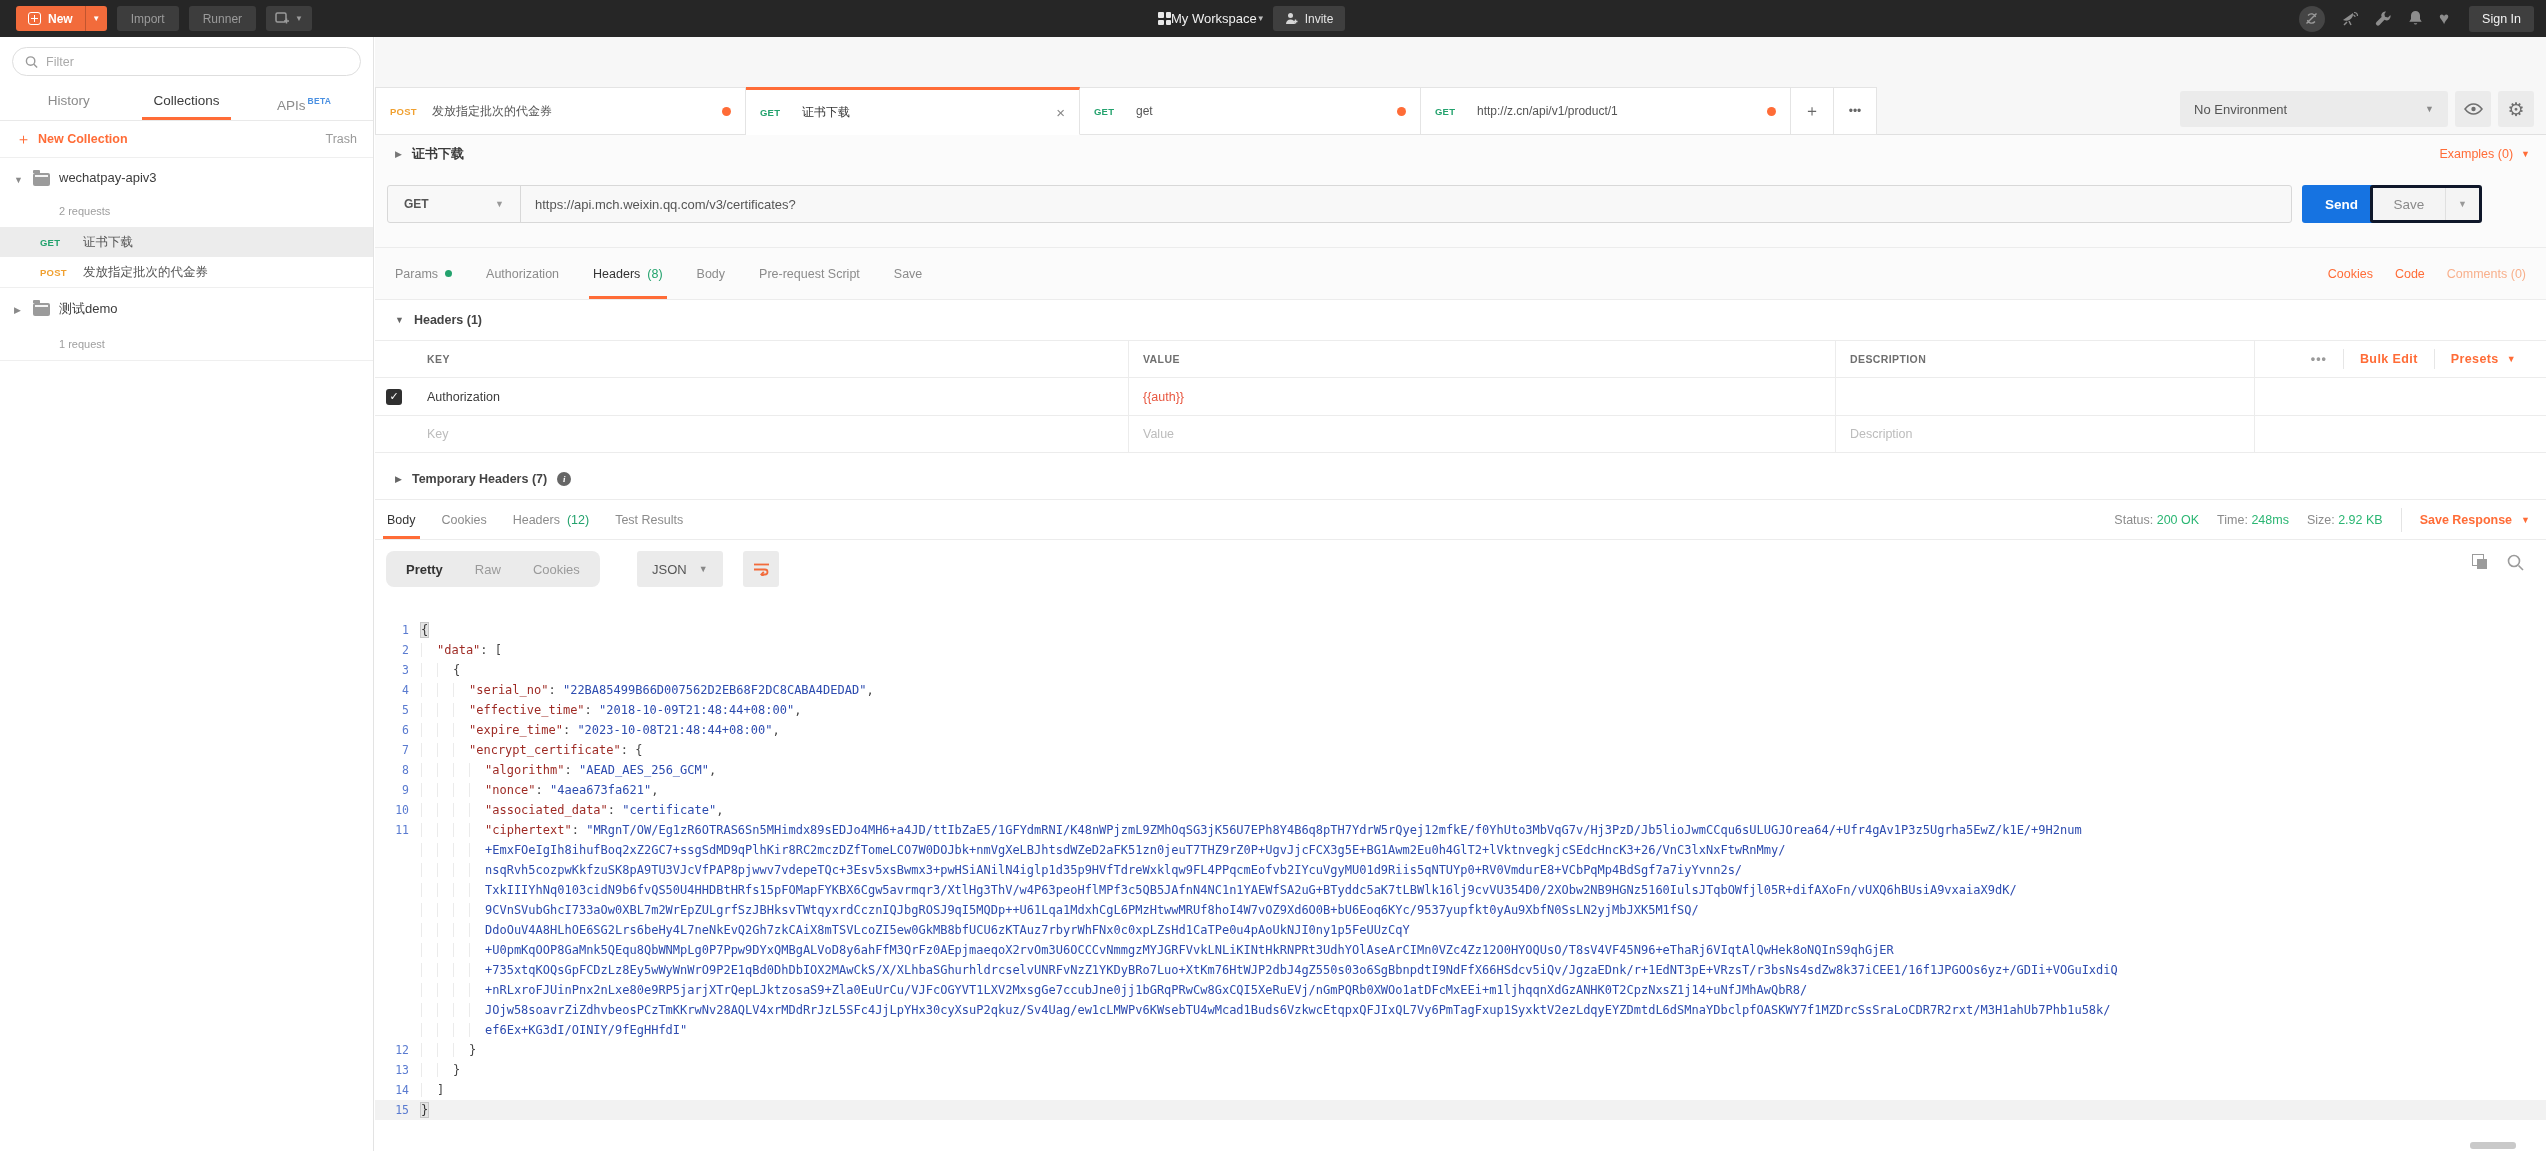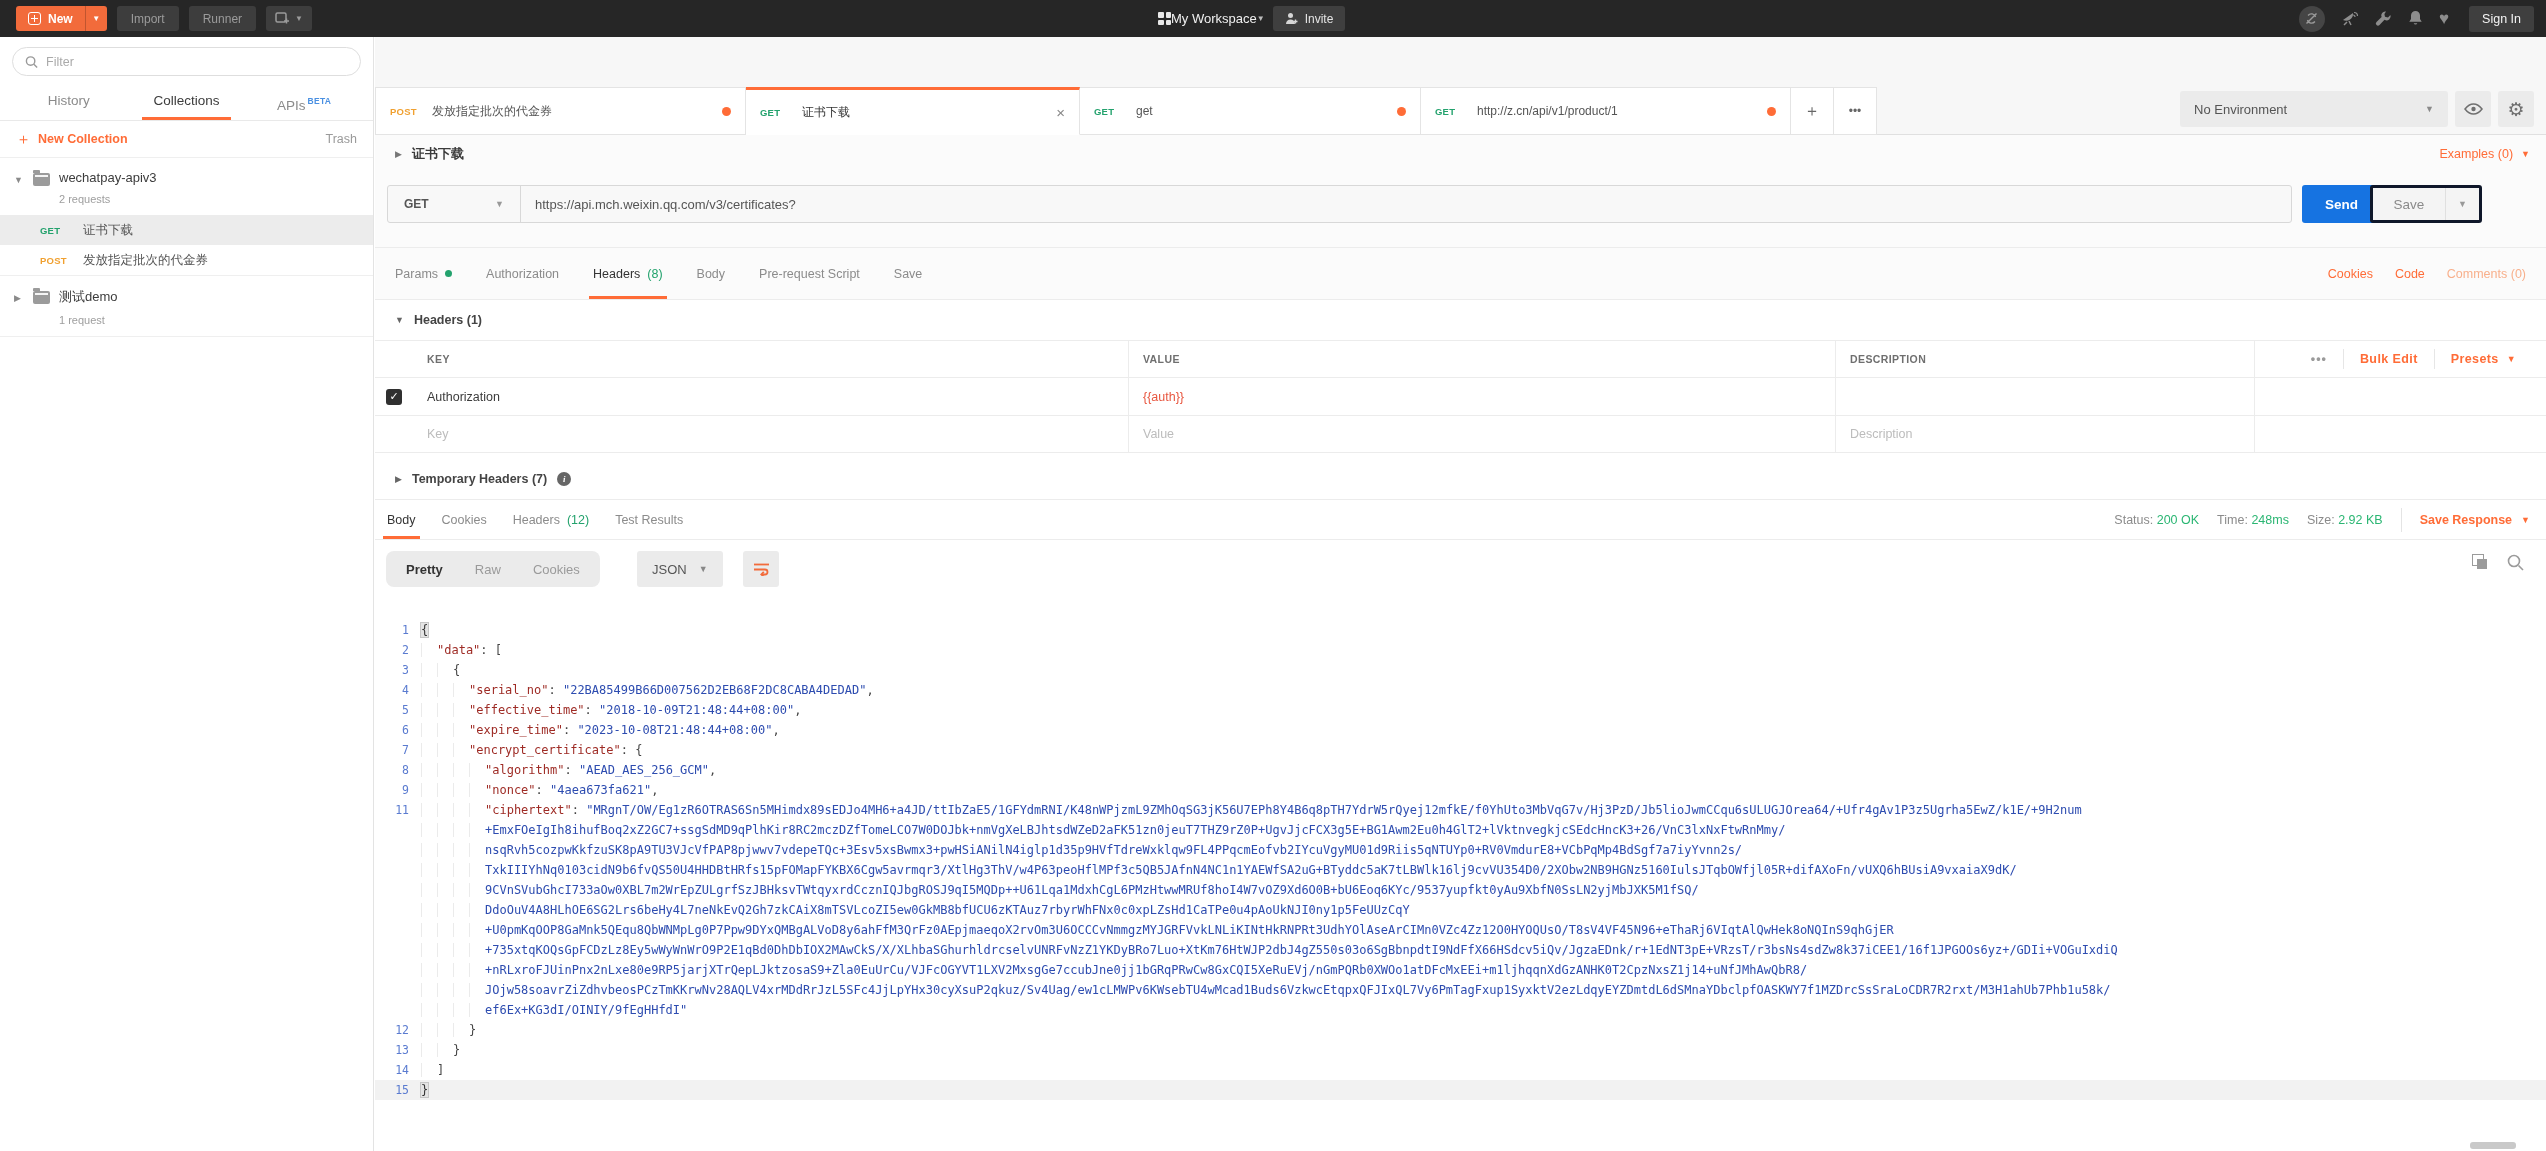--- a/index.html
+++ b/index.html
@@ -44,21 +44,21 @@
   .new-coll { color:#FF6C37; font-size:12.5px; font-weight:bold; display:flex; align-items:center; gap:7px; cursor:pointer; }
   .new-coll .pl { font-size:15px; font-weight:normal; }
   .trash-link { color:#9a9a9a; font-size:12.5px; cursor:pointer; }
   .coll-block { border-bottom:1px solid #efefef; }
   .coll-head { padding:12px 14px 10px 14px; display:flex; gap:9px; cursor:pointer; }
   .coll-caret { color:#8a8a8a; font-size:9px; width:10px; padding-top:5px; }
   .folder-ic { width:17px; height:13px; background:#9b9b9b; border-radius:2px; position:relative; margin-top:3px; flex:none; }
   .folder-ic::before { content:""; position:absolute; top:-3px; left:0; width:7px; height:3px; background:#9b9b9b; border-radius:1px 1px 0 0; }
   .folder-ic::after { content:""; position:absolute; top:2px; left:2px; right:2px; height:2px; background:#fff; opacity:.9; }
   .coll-name { font-size:13px; color:#3c3c3c; }
-  .coll-meta { font-size:11px; color:#9e9e9e; margin-top:8px; }
+  .coll-meta { font-size:11px; color:#9e9e9e; margin-top:20px; }
   .req-row { height:30px; display:flex; align-items:center; padding-left:40px; gap:10px; cursor:pointer; }
   .req-row.selected { background:#ececec; }
   .mlabel { font-size:9.5px; font-weight:bold; width:33px; letter-spacing:.2px; }
   .m-GET { color:#23A26D; } .m-POST { color:#F0A030; }
   .req-name { font-size:12.5px; color:#555; }
 
   
   .main { position:absolute; left:375px; top:37px; width:2171px; height:1114px; background:#fff; }
   .tabstrip { position:absolute; left:0; top:0; right:0; height:98px; background:#f7f7f7; border-bottom:1px solid #e0e0e0; }
   .tabs { position:absolute; left:0; bottom:-1px; display:flex; height:48px; }
@@ -483,20 +483,21 @@
     <div class="code" id="code-view">
         <div class="cl"><span class="ln">1</span><span class="ct" style="padding-left: 0px;"><span class="b">{</span></span></div>
         <div class="cl"><span class="ln">2</span><span class="ct" style="padding-left: 16px; background: repeating-linear-gradient(to right, rgb(235, 235, 235) 0px, rgb(235, 235, 235) 1px, transparent 1px, transparent 16px) 0% 0% / 16px 100% no-repeat;"><span class="k">"data"</span><span class="p">: [</span></span></div>
         <div class="cl"><span class="ln">3</span><span class="ct" style="padding-left: 32px; background: repeating-linear-gradient(to right, rgb(235, 235, 235) 0px, rgb(235, 235, 235) 1px, transparent 1px, transparent 16px) 0% 0% / 32px 100% no-repeat;"><span class="p">{</span></span></div>
         <div class="cl"><span class="ln">4</span><span class="ct" style="padding-left: 48px; background: repeating-linear-gradient(to right, rgb(235, 235, 235) 0px, rgb(235, 235, 235) 1px, transparent 1px, transparent 16px) 0% 0% / 48px 100% no-repeat;"><span class="k">"serial_no"</span><span class="p">: </span><span class="s">"22BA85499B66D007562D2EB68F2DC8CABA4DEDAD"</span><span class="p">,</span></span></div>
         <div class="cl"><span class="ln">5</span><span class="ct" style="padding-left: 48px; background: repeating-linear-gradient(to right, rgb(235, 235, 235) 0px, rgb(235, 235, 235) 1px, transparent 1px, transparent 16px) 0% 0% / 48px 100% no-repeat;"><span class="k">"effective_time"</span><span class="p">: </span><span class="s">"2018-10-09T21:48:44+08:00"</span><span class="p">,</span></span></div>
         <div class="cl"><span class="ln">6</span><span class="ct" style="padding-left: 48px; background: repeating-linear-gradient(to right, rgb(235, 235, 235) 0px, rgb(235, 235, 235) 1px, transparent 1px, transparent 16px) 0% 0% / 48px 100% no-repeat;"><span class="k">"expire_time"</span><span class="p">: </span><span class="s">"2023-10-08T21:48:44+08:00"</span><span class="p">,</span></span></div>
         <div class="cl"><span class="ln">7</span><span class="ct" style="padding-left: 48px; background: repeating-linear-gradient(to right, rgb(235, 235, 235) 0px, rgb(235, 235, 235) 1px, transparent 1px, transparent 16px) 0% 0% / 48px 100% no-repeat;"><span class="k">"encrypt_certificate"</span><span class="p">: {</span></span></div>
         <div class="cl"><span class="ln">8</span><span class="ct" style="padding-left: 64px; background: repeating-linear-gradient(to right, rgb(235, 235, 235) 0px, rgb(235, 235, 235) 1px, transparent 1px, transparent 16px) 0% 0% / 64px 100% no-repeat;"><span class="k">"algorithm"</span><span class="p">: </span><span class="s">"AEAD_AES_256_GCM"</span><span class="p">,</span></span></div>
         <div class="cl"><span class="ln">9</span><span class="ct" style="padding-left: 64px; background: repeating-linear-gradient(to right, rgb(235, 235, 235) 0px, rgb(235, 235, 235) 1px, transparent 1px, transparent 16px) 0% 0% / 64px 100% no-repeat;"><span class="k">"nonce"</span><span class="p">: </span><span class="s">"4aea673fa621"</span><span class="p">,</span></span></div>
+        <div class="cl"><span class="ln">10</span><span class="ct" style="padding-left: 64px; background: repeating-linear-gradient(to right, rgb(235, 235, 235) 0px, rgb(235, 235, 235) 1px, transparent 1px, transparent 16px) 0% 0% / 64px 100% no-repeat;"><span class="k">"associated_data"</span><span class="p">: </span><span class="s">"certificate"</span><span class="p">,</span></span></div>
         <div class="cl"><span class="ln">11</span><span class="ct" style="padding-left: 64px; background: repeating-linear-gradient(to right, rgb(235, 235, 235) 0px, rgb(235, 235, 235) 1px, transparent 1px, transparent 16px) 0% 0% / 64px 100% no-repeat;"><span class="k">"ciphertext"</span><span class="p">: </span><span class="s">"MRgnT/OW/Eg1zR6OTRAS6Sn5MHimdx89sEDJo4MH6+a4JD/ttIbZaE5/1GFYdmRNI/K48nWPjzmL9ZMhOqSG3jK56U7EPh8Y4B6q8pTH7YdrW5rQyej12mfkE/f0YhUto3MbVqG7v/Hj3PzD/Jb5lioJwmCCqu6sULUGJOrea64/+Ufr4gAv1P3z5Ugrha5EwZ/k1E/+9H2num</span></span></div>
         <div class="cl"><span class="ln"></span><span class="ct" style="padding-left: 64px; background: repeating-linear-gradient(to right, rgb(235, 235, 235) 0px, rgb(235, 235, 235) 1px, transparent 1px, transparent 16px) 0% 0% / 64px 100% no-repeat;"><span class="s">+EmxFOeIgIh8ihufBoq2xZ2GC7+ssgSdMD9qPlhKir8RC2mczDZfTomeLCO7W0DOJbk+nmVgXeLBJhtsdWZeD2aFK51zn0jeuT7THZ9rZ0P+UgvJjcFCX3g5E+BG1Awm2Eu0h4GlT2+lVktnvegkjcSEdcHncK3+26/VnC3lxNxFtwRnMmy/</span></span></div>
         <div class="cl"><span class="ln"></span><span class="ct" style="padding-left: 64px; background: repeating-linear-gradient(to right, rgb(235, 235, 235) 0px, rgb(235, 235, 235) 1px, transparent 1px, transparent 16px) 0% 0% / 64px 100% no-repeat;"><span class="s">nsqRvh5cozpwKkfzuSK8pA9TU3VJcVfPAP8pjwwv7vdepeTQc+3Esv5xsBwmx3+pwHSiANilN4iglp1d35p9HVfTdreWxklqw9FL4PPqcmEofvb2IYcuVgyMU01d9Riis5qNTUYp0+RV0VmdurE8+VCbPqMp4BdSgf7a7iyYvnn2s/</span></span></div>
         <div class="cl"><span class="ln"></span><span class="ct" style="padding-left: 64px; background: repeating-linear-gradient(to right, rgb(235, 235, 235) 0px, rgb(235, 235, 235) 1px, transparent 1px, transparent 16px) 0% 0% / 64px 100% no-repeat;"><span class="s">TxkIIIYhNq0103cidN9b6fvQS50U4HHDBtHRfs15pFOMapFYKBX6Cgw5avrmqr3/XtlHg3ThV/w4P63peoHflMPf3c5QB5JAfnN4NC1n1YAEWfSA2uG+BTyddc5aK7tLBWlk16lj9cvVU354D0/2XObw2NB9HGNz5160IulsJTqbOWfjl05R+difAXoFn/vUXQ6hBUsiA9vxaiaX9dK/</span></span></div>
         <div class="cl"><span class="ln"></span><span class="ct" style="padding-left: 64px; background: repeating-linear-gradient(to right, rgb(235, 235, 235) 0px, rgb(235, 235, 235) 1px, transparent 1px, transparent 16px) 0% 0% / 64px 100% no-repeat;"><span class="s">9CVnSVubGhcI733aOw0XBL7m2WrEpZULgrfSzJBHksvTWtqyxrdCcznIQJbgROSJ9qI5MQDp++U61Lqa1MdxhCgL6PMzHtwwMRUf8hoI4W7vOZ9Xd6O0B+bU6Eoq6KYc/9537yupfkt0yAu9XbfN0SsLN2yjMbJXK5M1fSQ/</span></span></div>
         <div class="cl"><span class="ln"></span><span class="ct" style="padding-left: 64px; background: repeating-linear-gradient(to right, rgb(235, 235, 235) 0px, rgb(235, 235, 235) 1px, transparent 1px, transparent 16px) 0% 0% / 64px 100% no-repeat;"><span class="s">DdoOuV4A8HLhOE6SG2Lrs6beHy4L7neNkEvQ2Gh7zkCAiX8mTSVLcoZI5ew0GkMB8bfUCU6zKTAuz7rbyrWhFNx0c0xpLZsHd1CaTPe0u4pAoUkNJI0ny1p5FeUUzCqY</span></span></div>
         <div class="cl"><span class="ln"></span><span class="ct" style="padding-left: 64px; background: repeating-linear-gradient(to right, rgb(235, 235, 235) 0px, rgb(235, 235, 235) 1px, transparent 1px, transparent 16px) 0% 0% / 64px 100% no-repeat;"><span class="s">+U0pmKqOOP8GaMnk5QEqu8QbWNMpLg0P7Ppw9DYxQMBgALVoD8y6ahFfM3QrFz0AEpjmaeqoX2rvOm3U6OCCCvNmmgzMYJGRFVvkLNLiKINtHkRNPRt3UdhYOlAseArCIMn0VZc4Zz12O0HYOQUsO/T8sV4VF45N96+eThaRj6VIqtAlQwHek8oNQInS9qhGjER</span></span></div>
         <div class="cl"><span class="ln"></span><span class="ct" style="padding-left: 64px; background: repeating-linear-gradient(to right, rgb(235, 235, 235) 0px, rgb(235, 235, 235) 1px, transparent 1px, transparent 16px) 0% 0% / 64px 100% no-repeat;"><span class="s">+735xtqKOQsGpFCDzLz8Ey5wWyWnWrO9P2E1qBd0DhDbIOX2MAwCkS/X/XLhbaSGhurhldrcselvUNRFvNzZ1YKDyBRo7Luo+XtKm76HtWJP2dbJ4gZ550s03o6SgBbnpdtI9NdFfX66HSdcv5iQv/JgzaEDnk/r+1EdNT3pE+VRzsT/r3bsNs4sdZw8k37iCEE1/16f1JPGOOs6yz+/GDIi+VOGuIxdiQ</span></span></div>
         <div class="cl"><span class="ln"></span><span class="ct" style="padding-left: 64px; background: repeating-linear-gradient(to right, rgb(235, 235, 235) 0px, rgb(235, 235, 235) 1px, transparent 1px, transparent 16px) 0% 0% / 64px 100% no-repeat;"><span class="s">+nRLxroFJUinPnx2nLxe80e9RP5jarjXTrQepLJktzosaS9+Zla0EuUrCu/VJFcOGYVT1LXV2MxsgGe7ccubJne0jj1bGRqPRwCw8GxCQI5XeRuEVj/nGmPQRb0XWOo1atDFcMxEEi+m1ljhqqnXdGzANHK0T2CpzNxsZ1j14+uNfJMhAwQbR8/</span></span></div>
         <div class="cl"><span class="ln"></span><span class="ct" style="padding-left: 64px; background: repeating-linear-gradient(to right, rgb(235, 235, 235) 0px, rgb(235, 235, 235) 1px, transparent 1px, transparent 16px) 0% 0% / 64px 100% no-repeat;"><span class="s">JOjw58soavrZiZdhvbeosPCzTmKKrwNv28AQLV4xrMDdRrJzL5SFc4JjLpYHx30cyXsuP2qkuz/Sv4Uag/ew1cLMWPv6KWsebTU4wMcad1Buds6VzkwcEtqpxQFJIxQL7Vy6PmTagFxup1SyxktV2ezLdqyEYZDmtdL6dSMnaYDbclpfOASKWY7f1MZDrcSsSraLoCDR7R2rxt/M3H1ahUb7Phb1u58k/</span></span></div>

